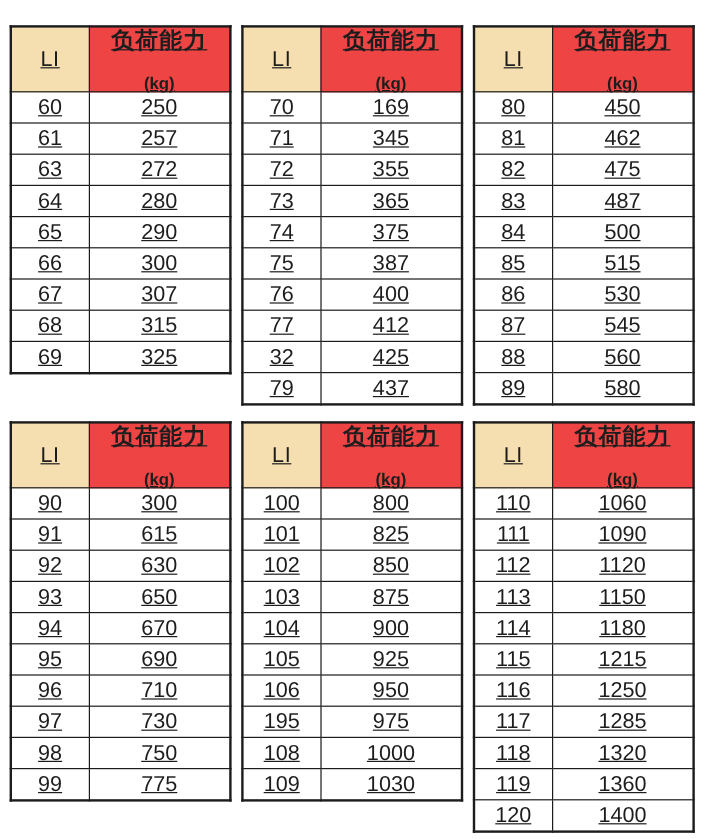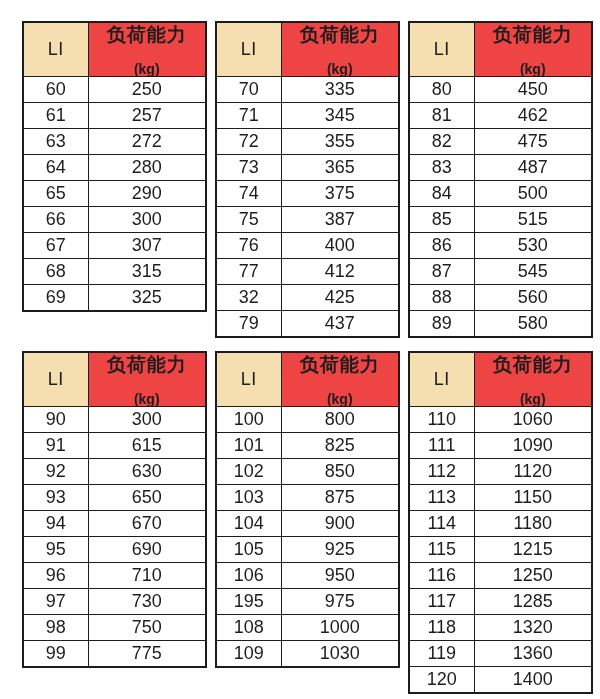--- a/index.html
+++ b/index.html
@@ -9,26 +9,27 @@
   }
   body {
     width: 600px;
     height: 699px;
     overflow: hidden;
     font-family: "Liberation Sans", "DejaVu Sans", sans-serif;
     color: #1d1d1d;
   }
   .tables-grid {
     box-sizing: border-box;
-    padding: 21px 14px 0 22px;
+    padding: 21px 14px 0 8px;
     display: grid;
     grid-template-columns: repeat(3, 183px);
     column-gap: 10px;
     row-gap: 13px;
     align-items: start;
+    text-decoration: underline;
   }
   table.li-table {
     border-collapse: collapse;
     table-layout: fixed;
     width: 183px;
     background: #ffffff;
     border: 2.5px solid #1c1c1c;
   }
   table.li-table th,
   table.li-table td {
@@ -139,21 +140,21 @@
         <th class="th-li">LI</th>
         <th class="th-kg">
           <span class="cap">负荷能力</span>
           <span class="unit">(kg)</span>
         </th>
       </tr>
     </thead>
     <tbody>
         <tr>
           <td>70</td>
-          <td>335</td>
+          <td>169</td>
         </tr>
         <tr>
           <td>71</td>
           <td>345</td>
         </tr>
         <tr>
           <td>72</td>
           <td>355</td>
         </tr>
         <tr>

